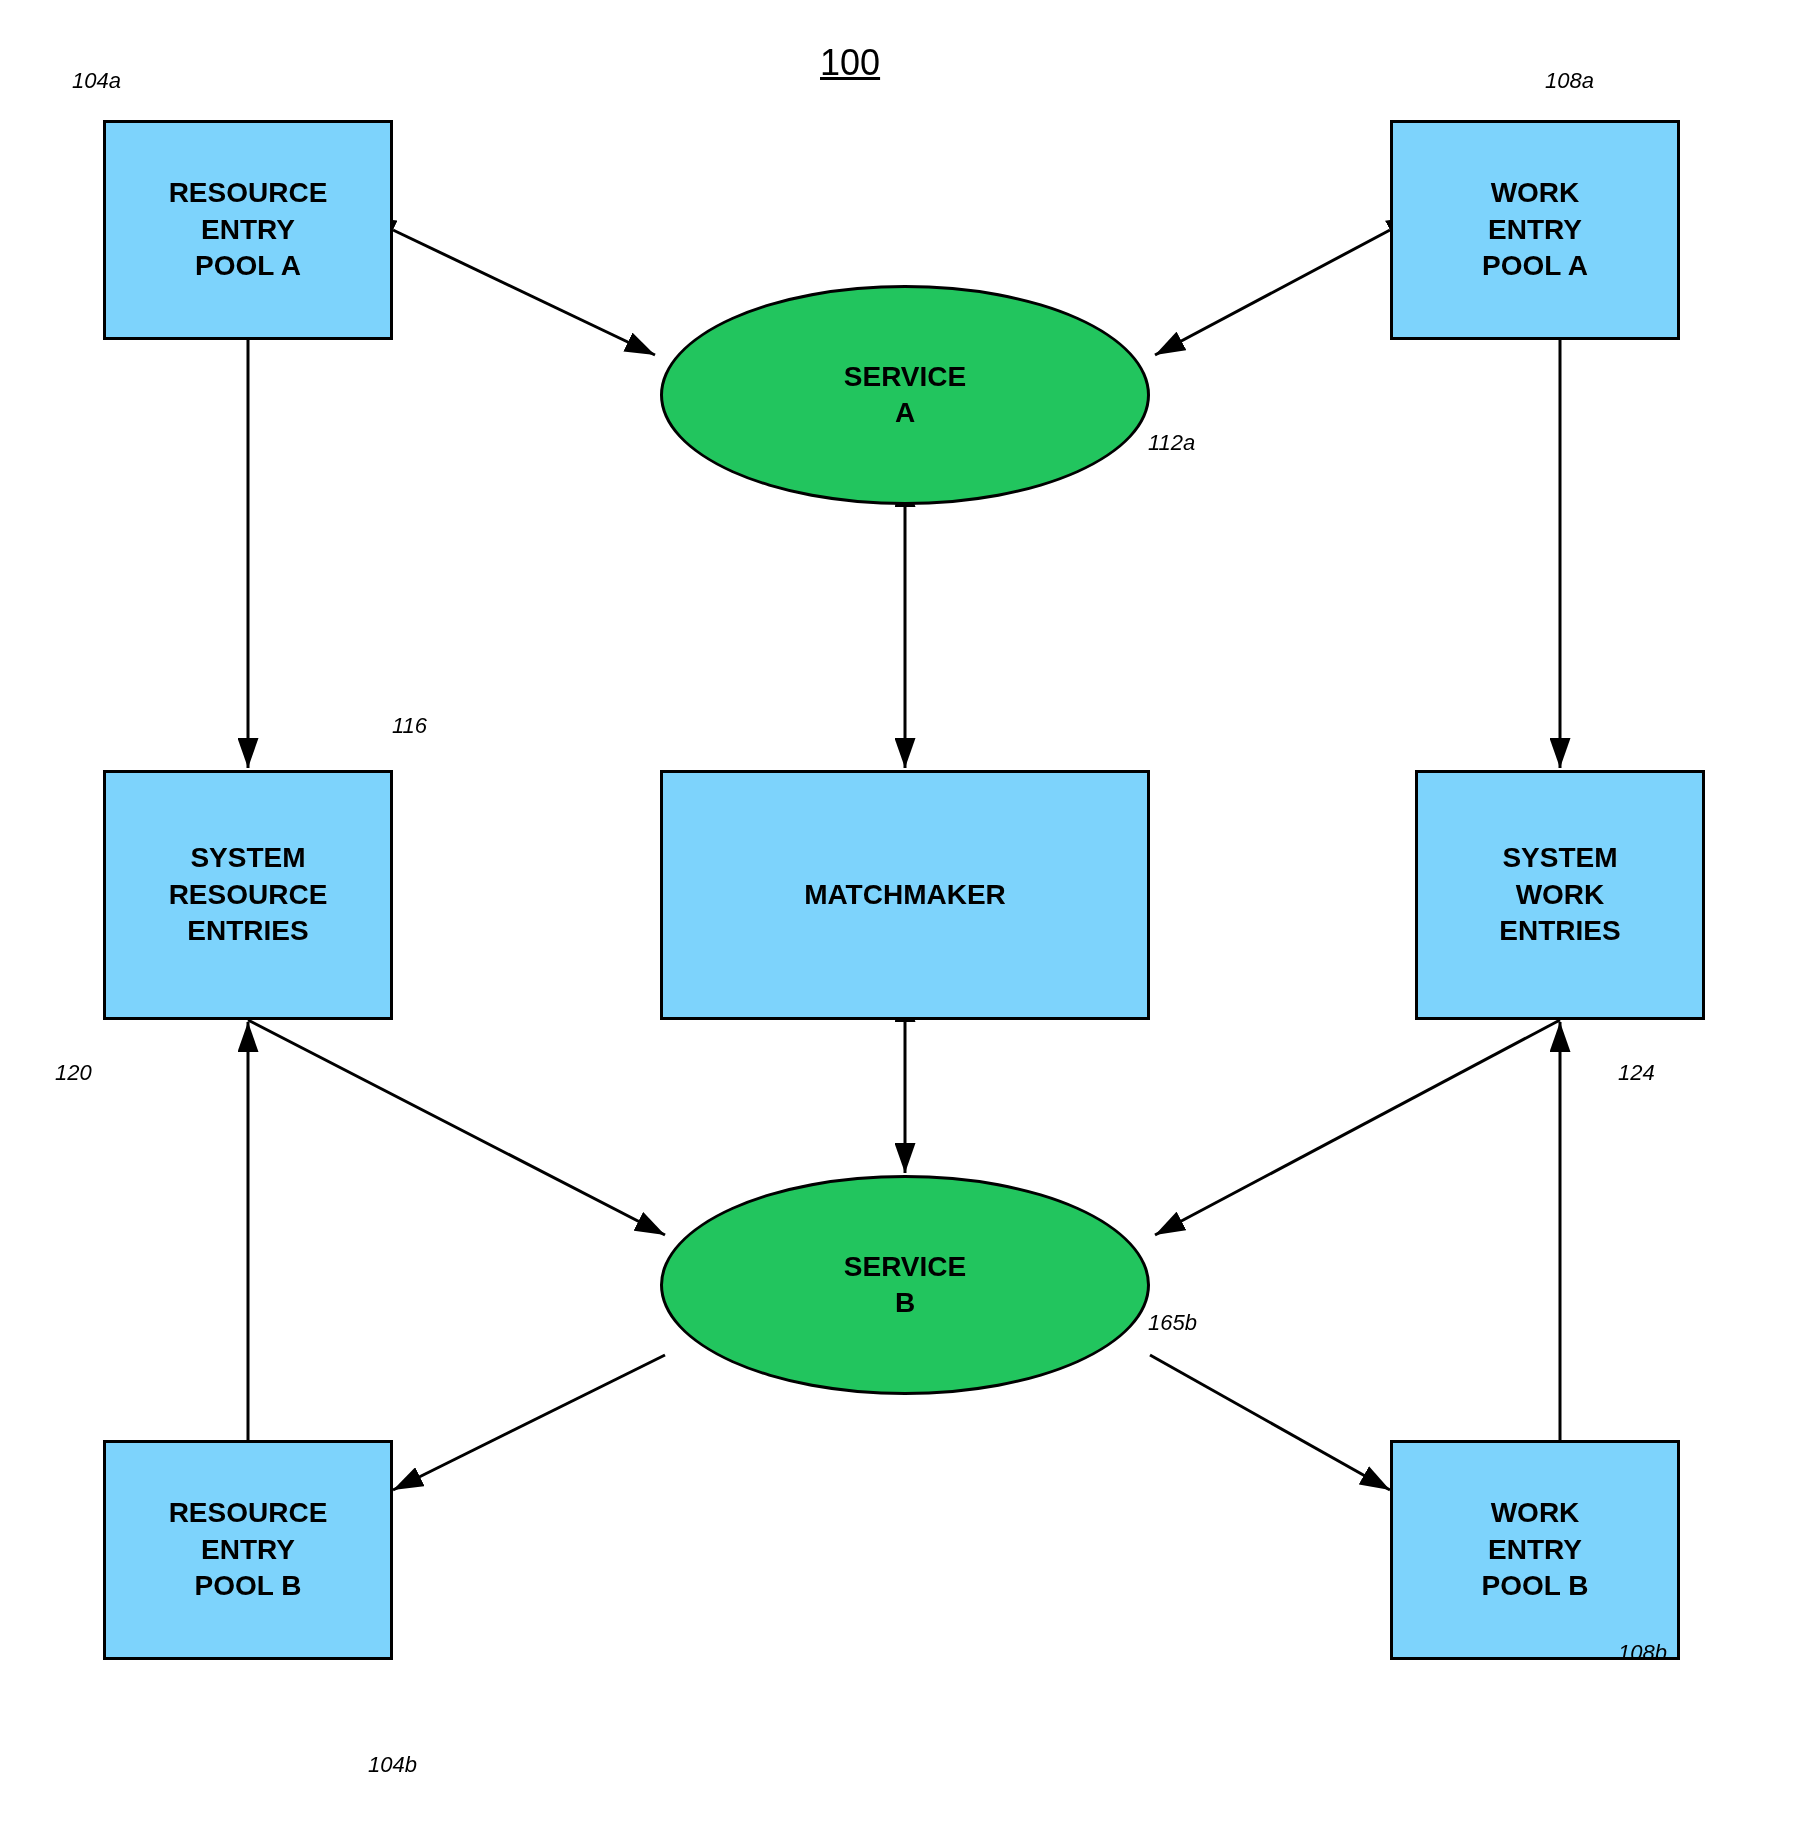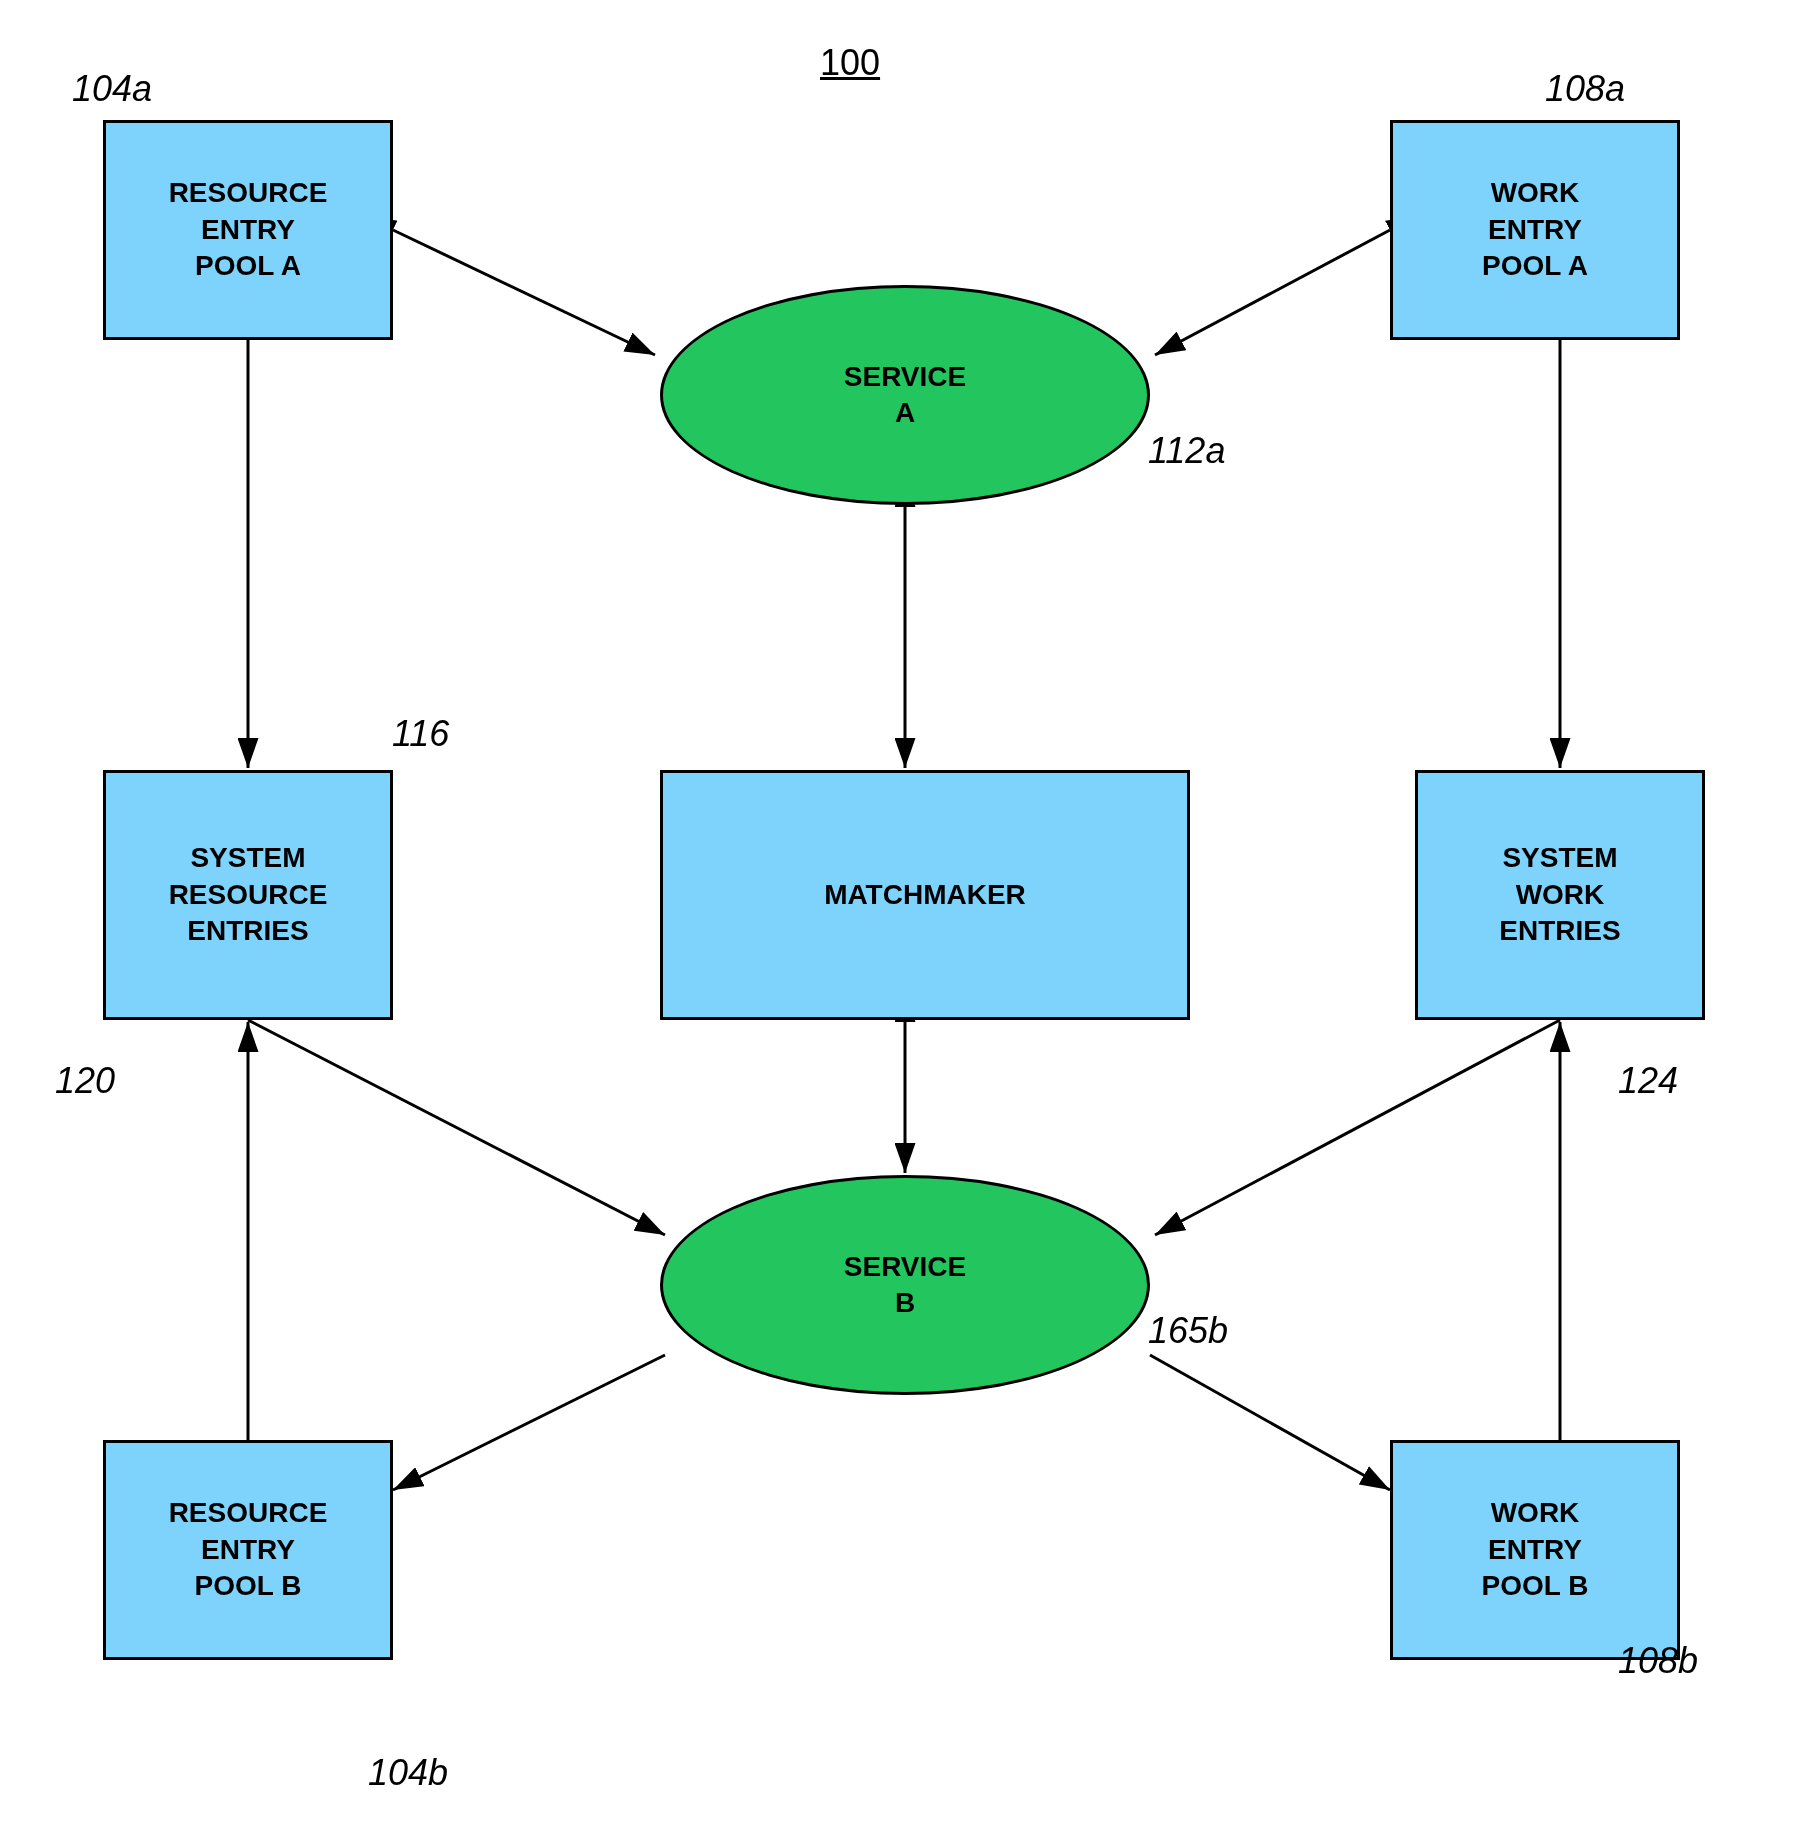--- a/index.html
+++ b/index.html
@@ -44,21 +44,21 @@
       text-align: center;
       font-size: 28px;
       font-weight: bold;
       line-height: 1.3;
     }
 
     
     .label {
       position: absolute;
       font-style: italic;
-      font-size: 36px;
+      font-size: 22px;
       font-weight: normal;
     }
 
     
     .title {
       position: absolute;
       font-size: 36px;
       text-decoration: underline;
       font-weight: normal;
     }
@@ -121,21 +121,21 @@
   </div>
 
   <div class="box" style="left: 1390px; top: 120px; width: 290px; height: 220px;">
     <span>WORK<br>ENTRY<br>POOL A</span>
   </div>
 
   <div class="box" style="left: 103px; top: 770px; width: 290px; height: 250px;">
     <span>SYSTEM<br>RESOURCE<br>ENTRIES</span>
   </div>
 
-  <div class="box" style="left: 660px; top: 770px; width: 530px; height: 250px;">
+  <div class="box" style="left: 660px; top: 770px; width: 490px; height: 250px;">
     <span>MATCHMAKER</span>
   </div>
 
   <div class="box" style="left: 1415px; top: 770px; width: 290px; height: 250px;">
     <span>SYSTEM<br>WORK<br>ENTRIES</span>
   </div>
 
   <div class="box" style="left: 103px; top: 1440px; width: 290px; height: 220px;">
     <span>RESOURCE<br>ENTRY<br>POOL B</span>
   </div>

